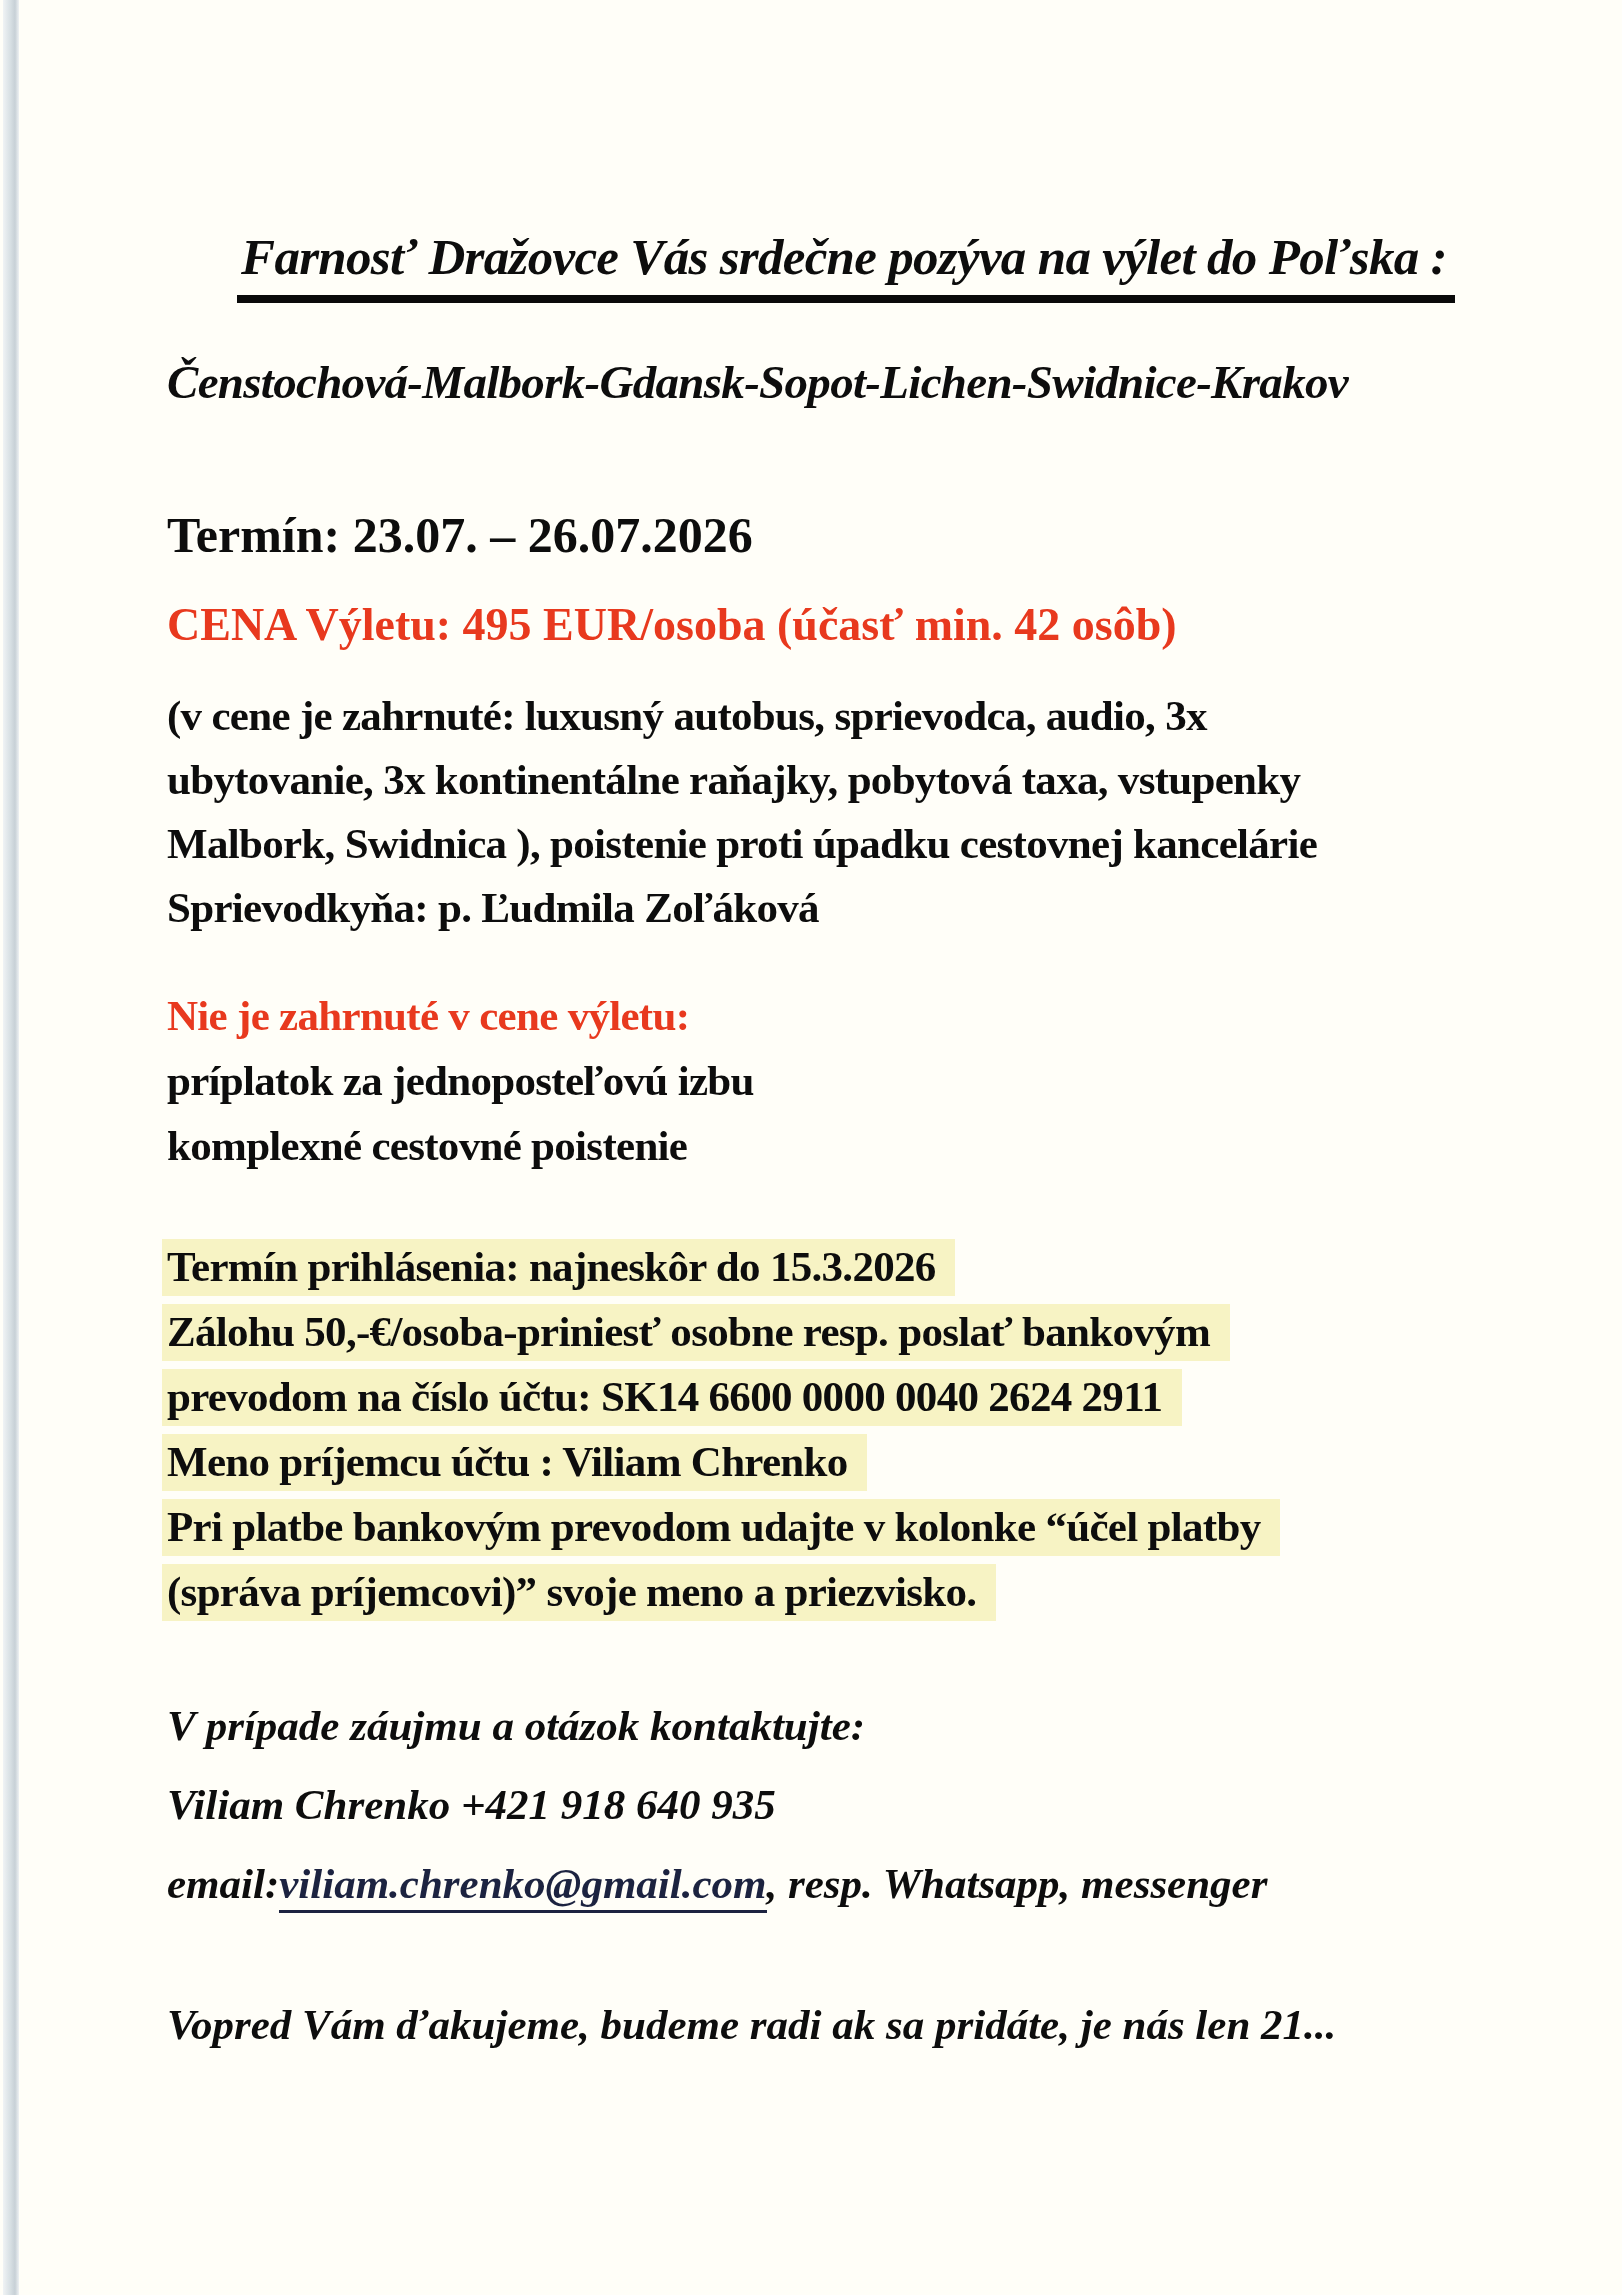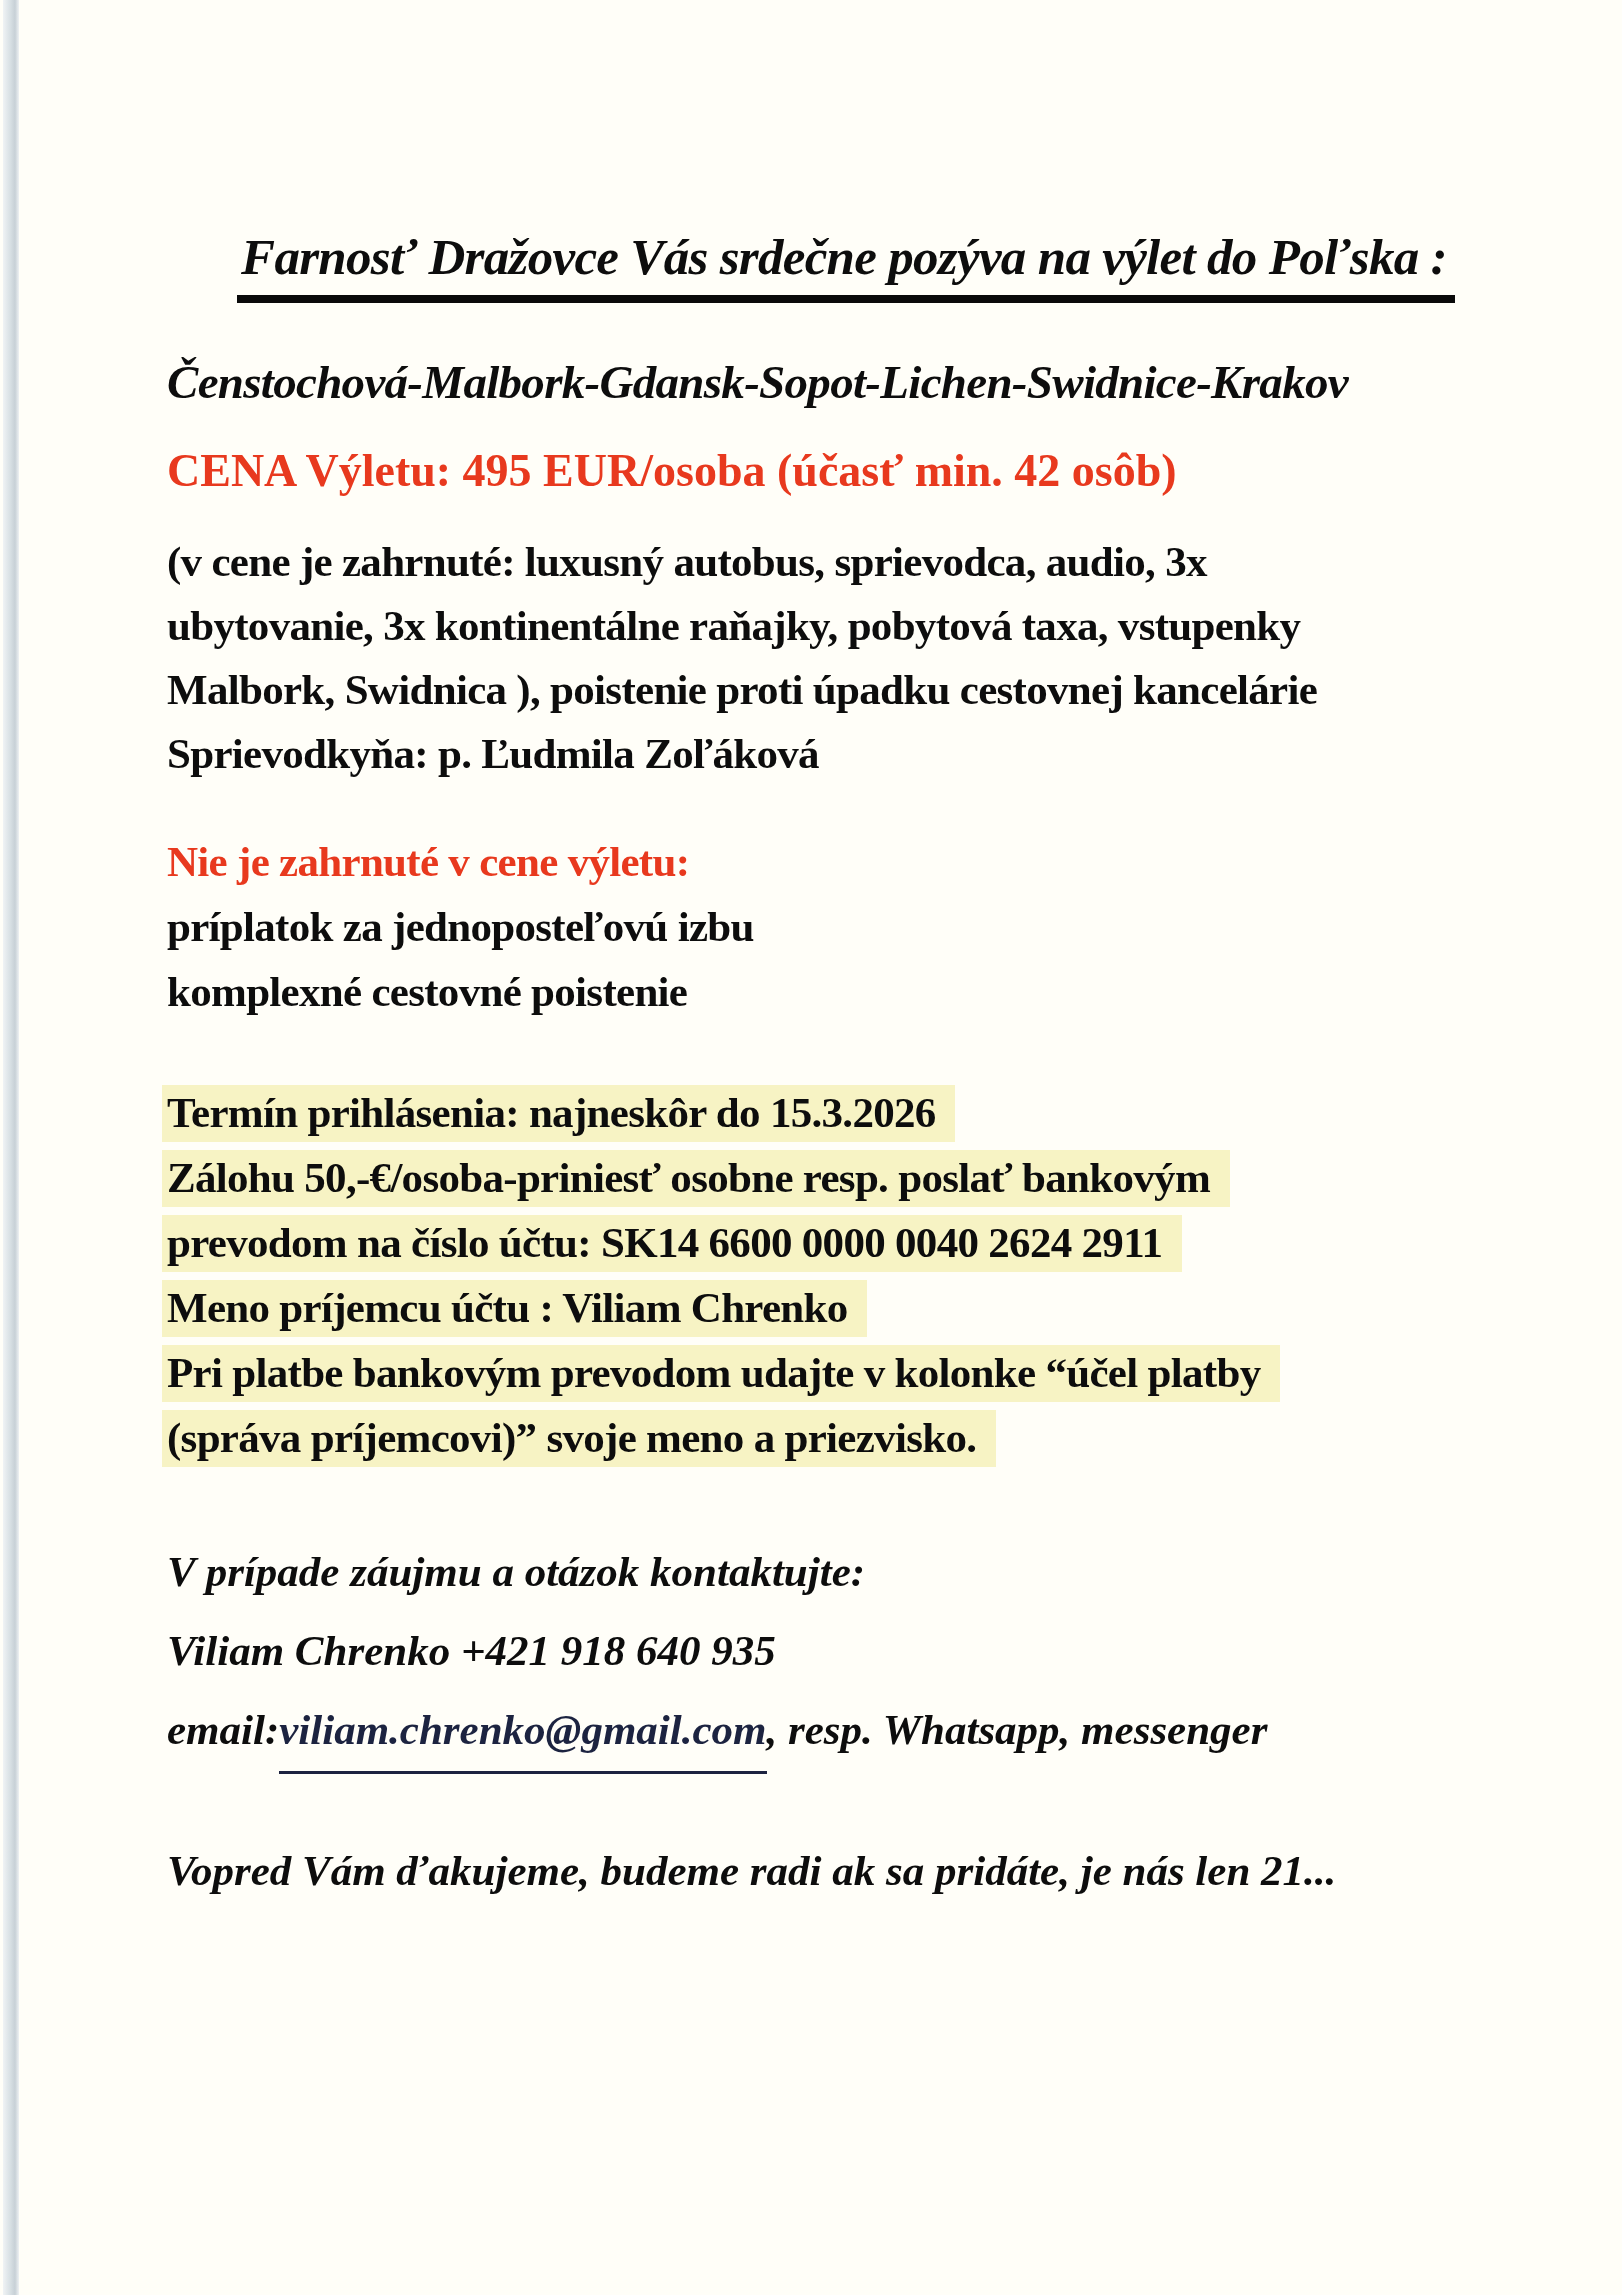--- a/index.html
+++ b/index.html
@@ -90,39 +90,40 @@
   .contact{margin-top:62px;}
   .script-line{
     font-weight:bold;font-style:italic;
     font-size:43px;line-height:79px;
     white-space:nowrap;
   }
   .email{
     color:var(--email-navy);
     text-decoration:none;
     border-bottom:3.9px solid currentColor;
-    padding-bottom:18px;
+    padding-bottom:3px;
     cursor:pointer;
   }
   .footer{margin-top:62px;}
 </style>
 </head>
 <body>
 
 <div class="page">
   <div class="scan-edge"></div>
 
   <div class="content">
 
     <div class="title-wrap">
       <span class="title">Farnosť Dražovce Vás srdečne pozýva na výlet do Poľska :</span>
     </div>
 
     <div class="route">Čenstochová-Malbork-Gdansk-Sopot-Lichen-Swidnice-Krakov</div>
 
+    <div class="dates">Termín: 23.07. – 26.07.2026</div>
 
     <div class="price">CENA Výletu: 495 EUR/osoba (účasť min. 42 osôb)</div>
 
     <div class="included">
       <div class="body-line">(v cene je zahrnuté: luxusný autobus, sprievodca, audio, 3x</div>
       <div class="body-line">ubytovanie, 3x kontinentálne raňajky, pobytová taxa, vstupenky</div>
       <div class="body-line">Malbork, Swidnica ), poistenie proti úpadku cestovnej kancelárie</div>
       <div class="body-line">Sprievodkyňa: p. Ľudmila Zoľáková</div>
     </div>
 

